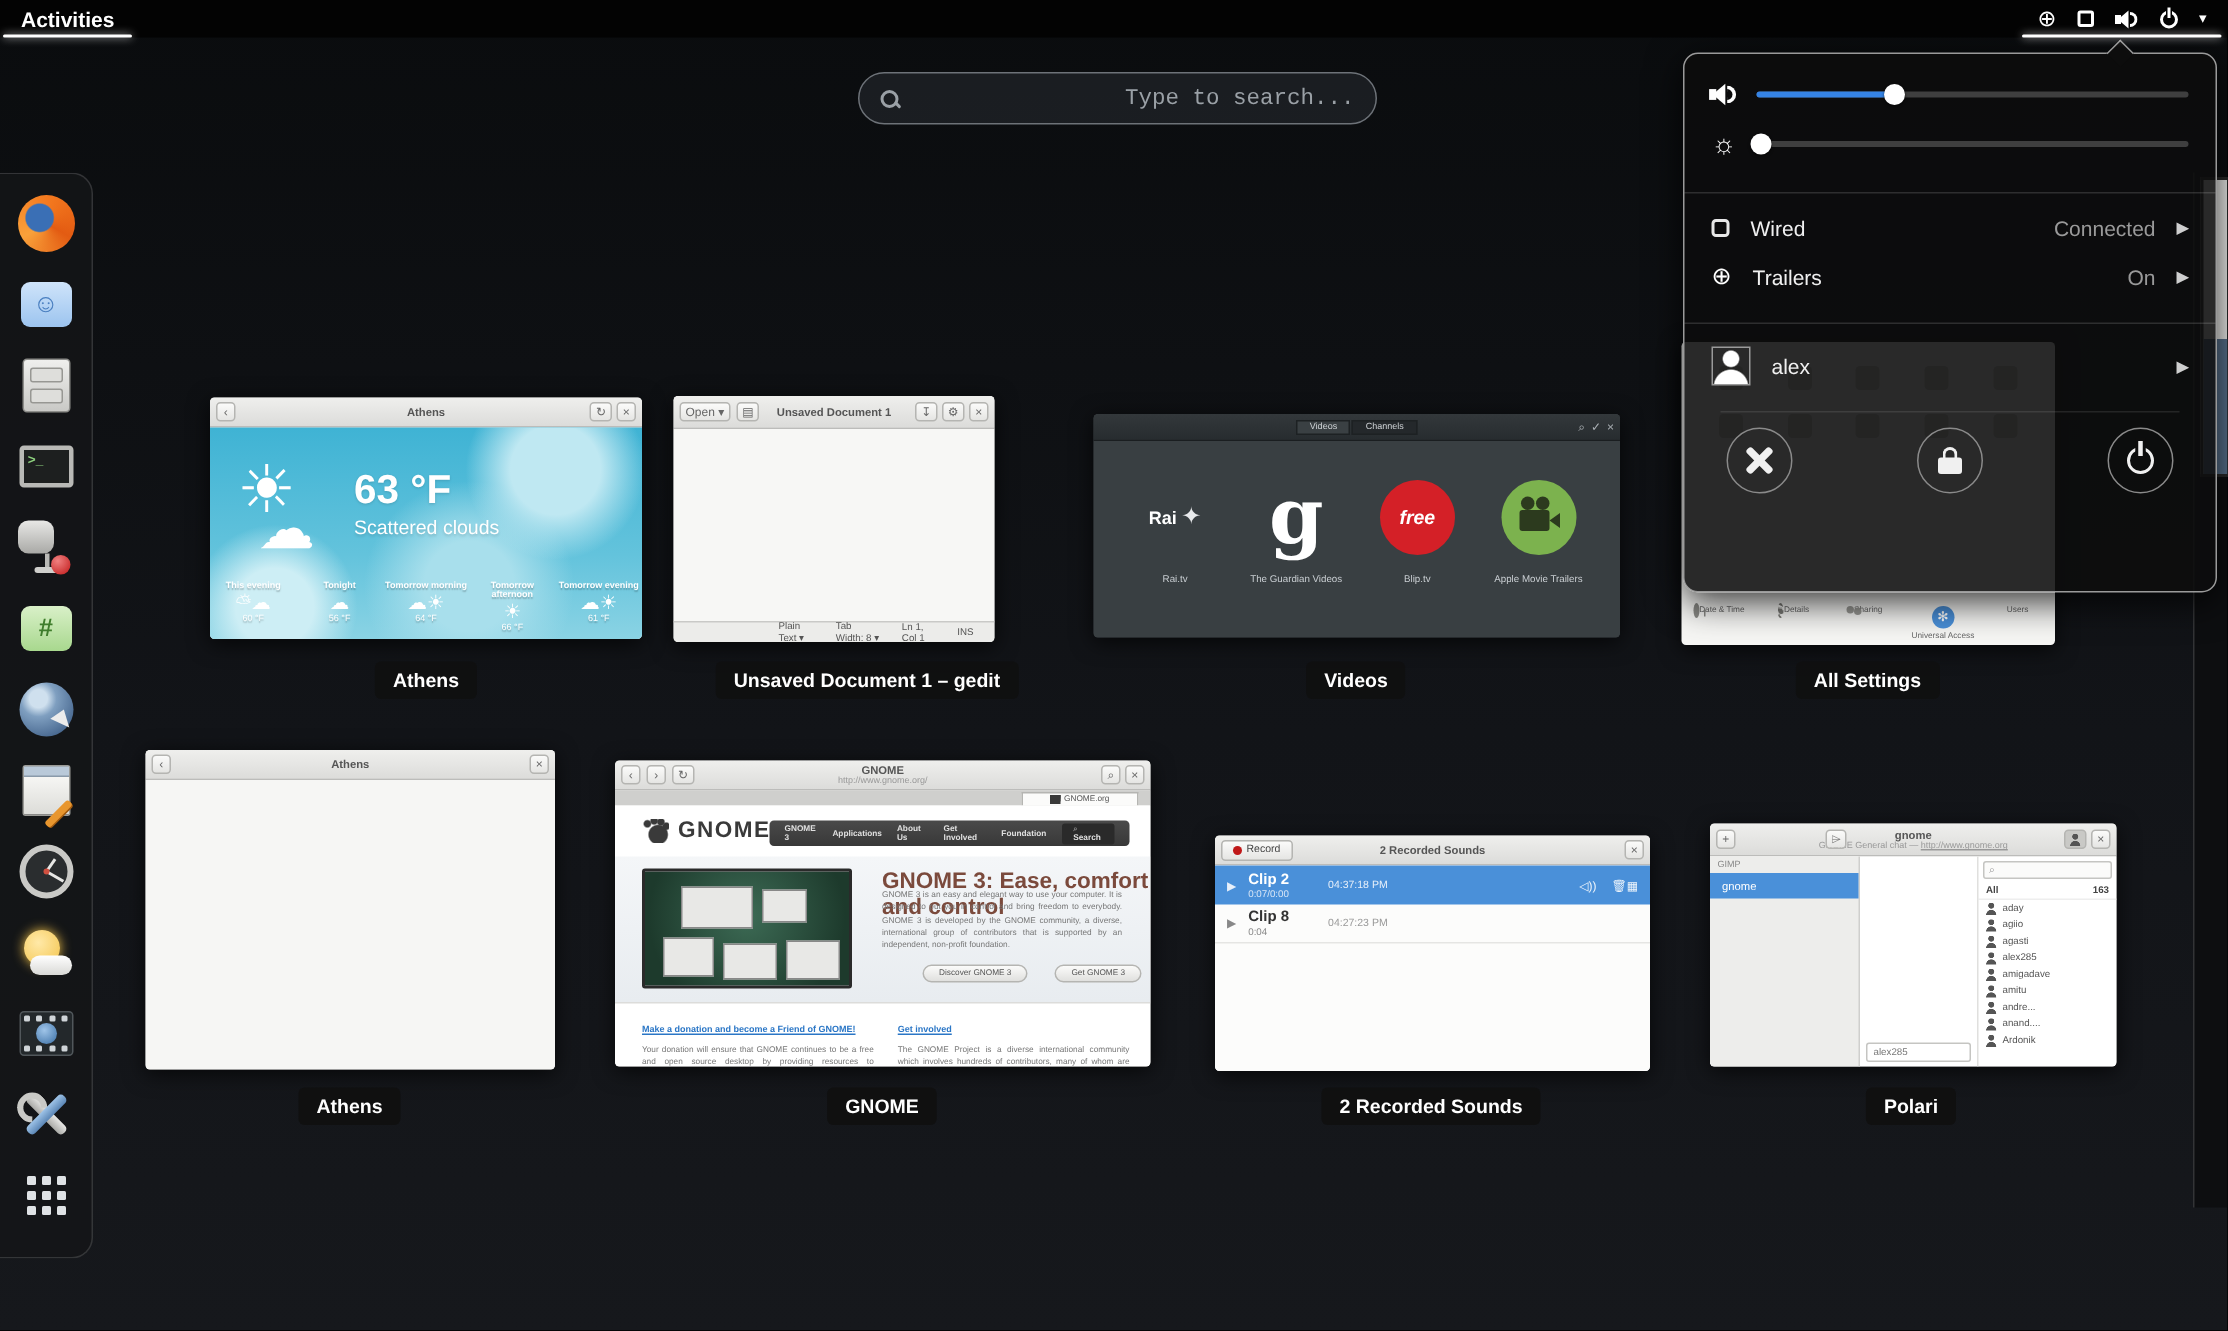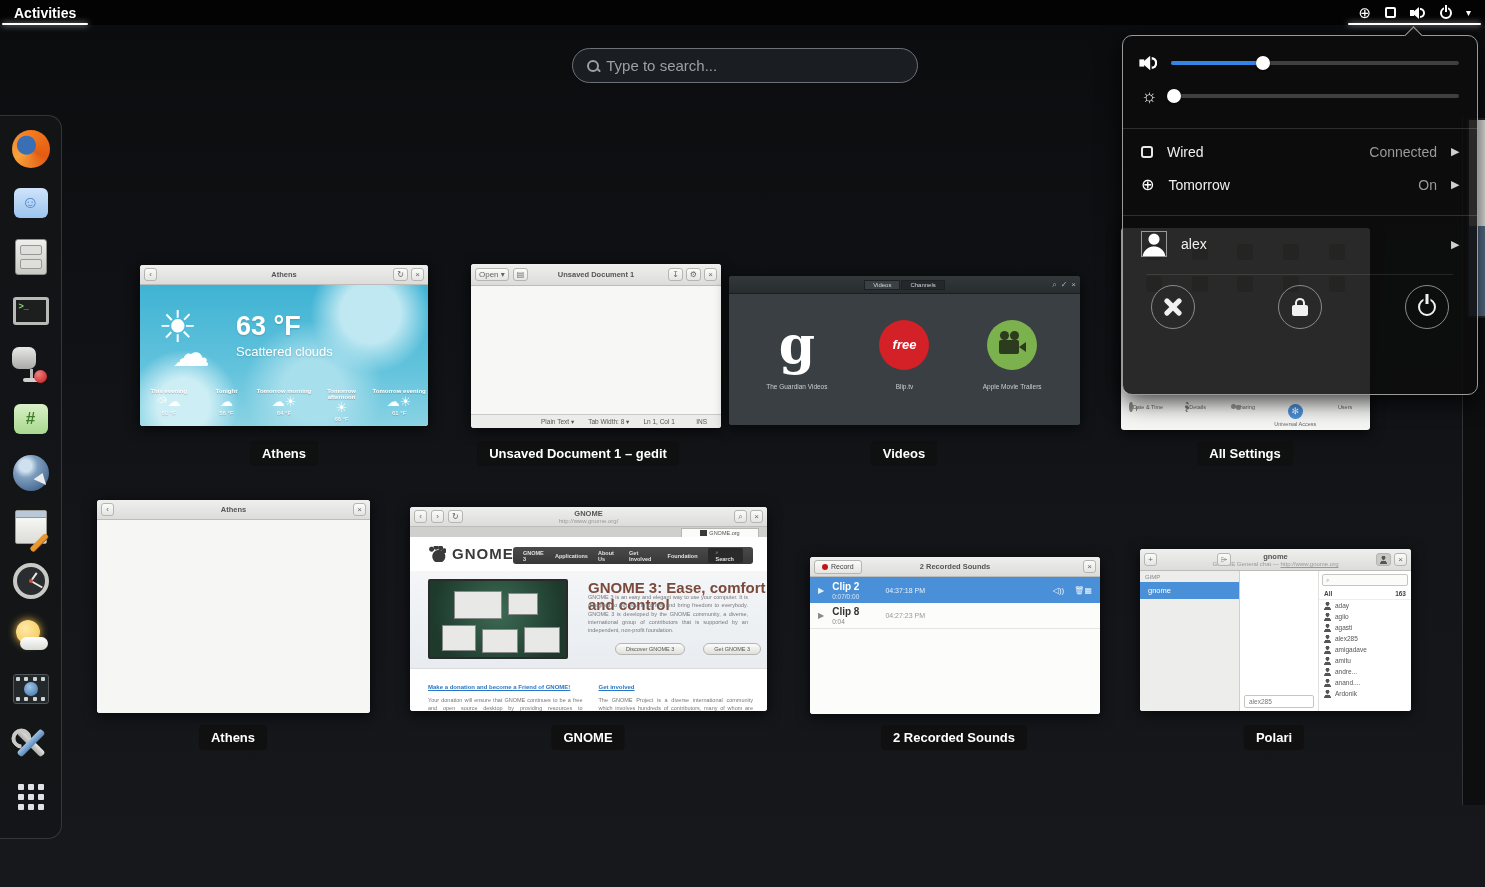--- a/index.html
+++ b/index.html
@@ -36,21 +36,21 @@
   
   .searchbar { position:absolute; left:572px; top:48px; width:346px; height:35px; border-radius:18px;
                background:rgba(40,44,50,.55); border:1px solid #6d7278; display:flex; align-items:center;
                padding:0 14px; gap:8px; z-index:5; }
   .mag { position:relative; width:12px; height:12px; }
   .mag::before { content:""; position:absolute; left:0; top:0; width:8px; height:8px;
                  border:2px solid #9aa0a6; border-radius:50%; }
   .mag::after { content:""; position:absolute; left:9px; top:9px; width:5px; height:2px;
                 background:#9aa0a6; transform:rotate(45deg); border-radius:1px; }
   .searchbar input { background:transparent; border:none; outline:none; color:#b9bec4;
-                     font-size:15px; width:100%; font-family:Liberation Sans, sans-serif; }
+                     font-size:15px; width:100%; font-family:Liberation Mono, monospace;text-align:right; }
   .searchbar input::placeholder { color:#9aa0a6; }
 
   
   .dash { position:absolute; left:0; top:115px; width:62px; height:724px; z-index:6;
           background:rgba(20,21,24,.85); border:1px solid rgba(255,255,255,.14); border-left:none;
           border-radius:0 14px 14px 0; display:flex; flex-direction:column; align-items:center;
           padding:12px 0; gap:13px; }
   .dock-ico { width:41px; height:41px; display:flex; align-items:center; justify-content:center;
               position:relative; flex:0 0 auto; }
   .ff { width:38px; height:38px; border-radius:50%;
@@ -445,21 +445,21 @@
         </div>
         <div class="wx-col">
           <div class="l">Tomorrow evening</div>
             <div class="i">☁☀</div>
             <div class="t">61 °F</div>
         </div>
       </div>
     </div>
   </div>
 
-  <div class="win" style="left:471px; top:264px; width:250px; height:164px;">
+  <div class="win" style="left:449px; top:264px; width:214px; height:164px;">
     <div class="hdr" style="height:22px;">
       <span class="hb"><span>Open</span>&nbsp;▾</span>
       <span class="hb">▤</span>
       <span class="ttl">Unsaved Document 1</span>
       <span class="sp-r">
         <span class="hb">↧</span>
         <span class="hb">⚙</span>
         <span class="hb">×</span>
       </span>
     </div>
@@ -476,20 +476,26 @@
     <div class="vid-hdr">
       <span class="vtab">Videos</span>
       <span class="vtab sel">Channels</span>
       <span class="vid-right">
         <span>⌕</span>
         <span>✓</span>
         <span>×</span>
       </span>
     </div>
     <div class="vid-body">
+      <div class="vitem">
+        <div class="vlogo">
+            <span class="rai">Rai <i>✦</i></span>
+          </div>
+        <span>Rai.tv</span>
+      </div>
       <div class="vitem">
         <div class="vlogo">
             <span class="gg">g</span>
           </div>
         <span>The Guardian Videos</span>
       </div>
       <div class="vitem">
         <div class="vlogo">
             <span class="blip">free</span>
           </div>
@@ -738,21 +744,21 @@
     </div>
     <div class="msep" style="margin-top:16px;"></div>
     <div class="mrow">
       <span class="wired-ico"></span>
       <span class="lbl">Wired</span>
       <span class="status">Connected</span>
       <span class="arr">▶</span>
     </div>
     <div class="mrow">
       <span class="glyph" style="font-size:16px;">⊕</span>
-      <span class="lbl">Tomorrow</span>
+      <span class="lbl">Trailers</span>
       <span class="status">On</span>
       <span class="arr">▶</span>
     </div>
     <div class="msep" style="margin-top:14px;"></div>
     <div class="mrow" style="height:44px;">
       <span class="avatar"></span>
       <span class="lbl">alex</span>
       <span class="arr" style="margin-left:auto;">▶</span>
     </div>
     <div class="msep" style="margin:8px 24px 0; background:rgba(255,255,255,.10);"></div>

